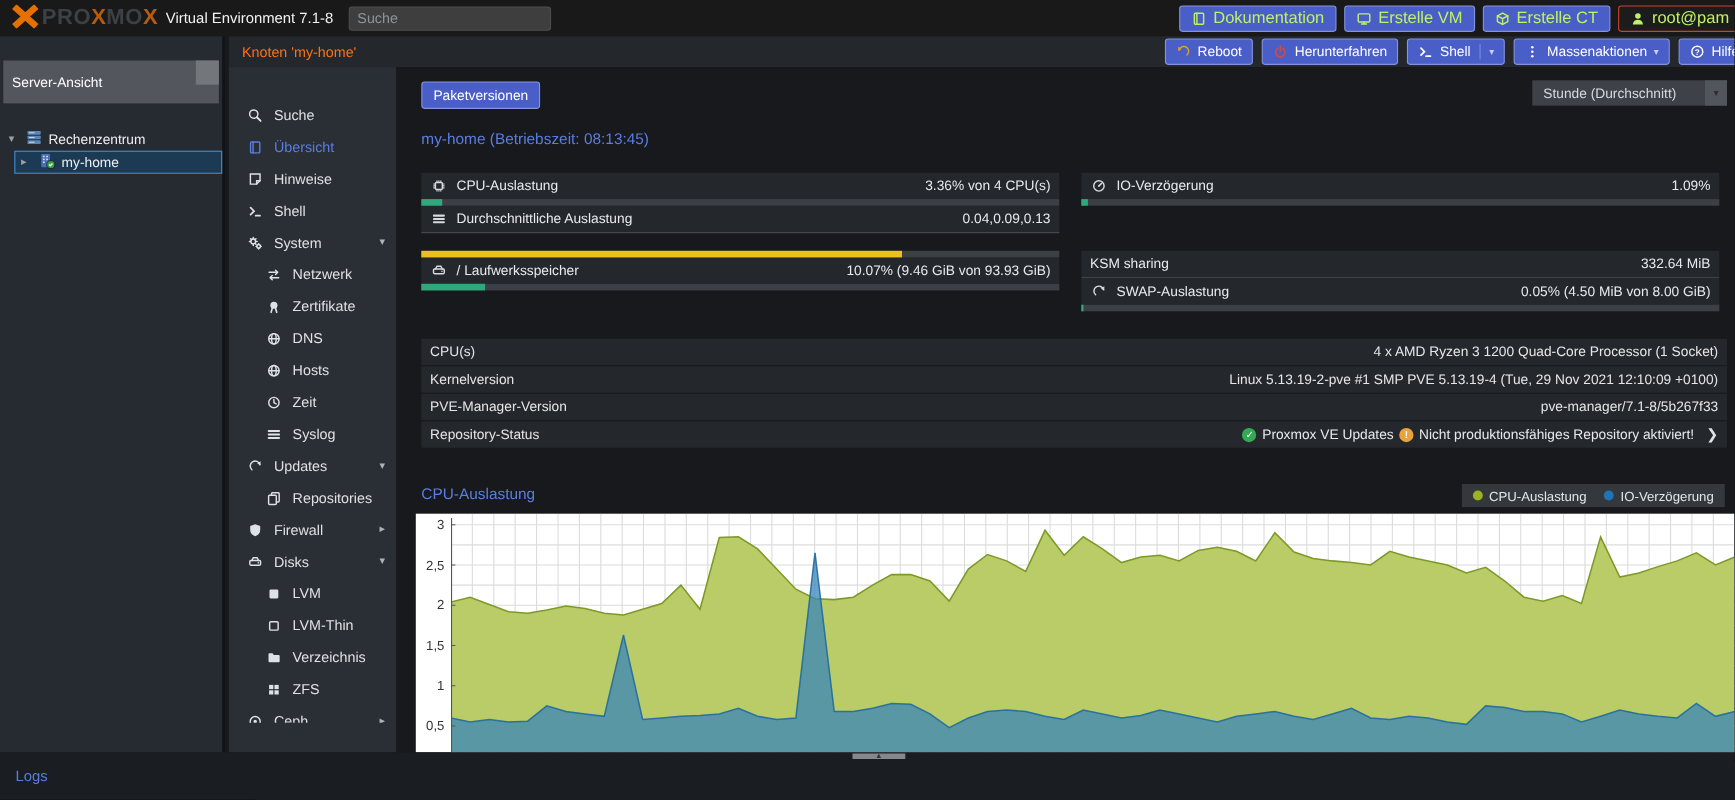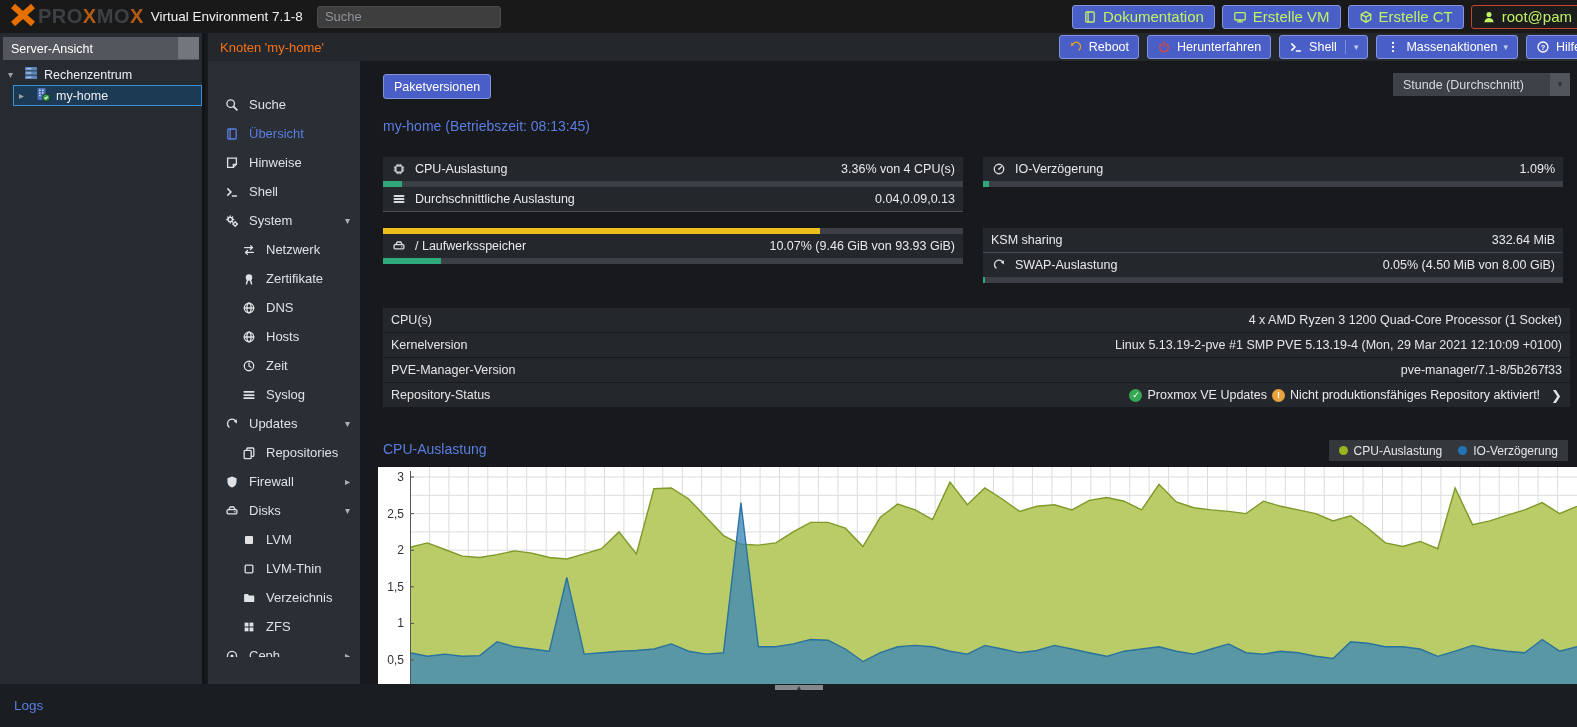--- a/index.html
+++ b/index.html
@@ -10,21 +10,21 @@
   .logo-word{font-weight:bold;font-size:20px;letter-spacing:.5px;color:#3d4045;}
   .logo-word .xo{color:#b35c12;}
   .env-text{color:#f2f2f2;font-size:13.5px;margin-left:7px;}
   #global-search{margin-left:14px;width:168px;height:20px;background:#3e3e3e;border:1px solid #4c4c4c;border-radius:3px;color:#d5d5d5;font-size:13px;padding:0 7px;outline:none;}
   #global-search::placeholder{color:#8f9398;}
   #topbar-right{margin-left:auto;display:flex;gap:7px;margin-right:-16px;}
   .tb-btn{height:22px;background:#4a5ec7;border:1px solid #8393dc;border-radius:3px;color:#bef264;font-size:15px;display:flex;align-items:center;gap:6px;padding:0 10px;cursor:pointer;white-space:nowrap;}
   .tb-btn.user{background:#1c1c1c;border:1px solid #c8432e;}
   
   #tree{position:absolute;left:0;top:33px;width:205px;bottom:43px;background:#262a31;border-right:3px solid #111317;box-sizing:border-box;}
-  .tree-header{margin:4px 3px;height:23px;background:#53565c;display:flex;align-items:center;color:#fff;font-size:12.5px;padding-left:8px;position:relative;cursor:pointer;}
+  .tree-header{margin:22px 3px;height:39px;background:#53565c;display:flex;align-items:center;color:#fff;font-size:12.5px;padding-left:8px;position:relative;cursor:pointer;}
   .tree-header .dd{position:absolute;right:0;top:0;width:21px;height:22px;background:#73767b;}
   .tree-row{height:21px;display:flex;align-items:center;gap:5px;color:#eceff2;font-size:12.5px;padding-left:8px;cursor:pointer;}
   .tree-row .caret{color:#9aa0a6;font-size:10px;width:10px;}
   .tree-row.selected{margin-left:13px;border:1px solid #3d8ed2;background:#1d3a55;padding-left:5px;height:19px;}
   
   #node-toolbar{position:absolute;left:208px;top:33px;width:1369px;height:28px;background:#24272c;display:flex;align-items:center;padding-left:12px;box-sizing:border-box;overflow:hidden;}
   #node-title{font-size:13px;color:#f97316;}
   #toolbar-btns{margin-left:auto;display:flex;gap:8px;margin-right:-14px;}
   .tbar-btn{height:22px;background:#4a5ec7;border:1px solid #8393dc;border-radius:3px;color:#fff;font-size:12.5px;display:flex;align-items:center;gap:6px;padding:0 9px;cursor:pointer;white-space:nowrap;}
   .tbar-btn .sep{width:1px;height:14px;background:#7f8ed8;margin:0 2px;}
@@ -504,21 +504,21 @@
           </div>
         </div>
     </div>
     <div id="info">
         <div class="info-row">
           <span>CPU(s)</span>
           <span class="ival">4 x AMD Ryzen 3 1200 Quad-Core Processor (1 Socket)</span>
         </div>
         <div class="info-row">
           <span>Kernelversion</span>
-          <span class="ival">Linux 5.13.19-2-pve #1 SMP PVE 5.13.19-4 (Mon, 29 Mar 2021 12:10:09 +0100)</span>
+          <span class="ival">Linux 5.13.19-2-pve #1 SMP PVE 5.13.19-4 (Tue, 29 Nov 2021 12:10:09 +0100)</span>
         </div>
         <div class="info-row">
           <span>PVE-Manager-Version</span>
           <span class="ival">pve-manager/7.1-8/5b267f33</span>
         </div>
         <div class="info-row">
           <span>Repository-Status</span>
           <span class="ival repo-ok">
             <span class="badge" style="background: rgb(53, 168, 84);">✓</span>
             <span>Proxmox VE Updates</span>

